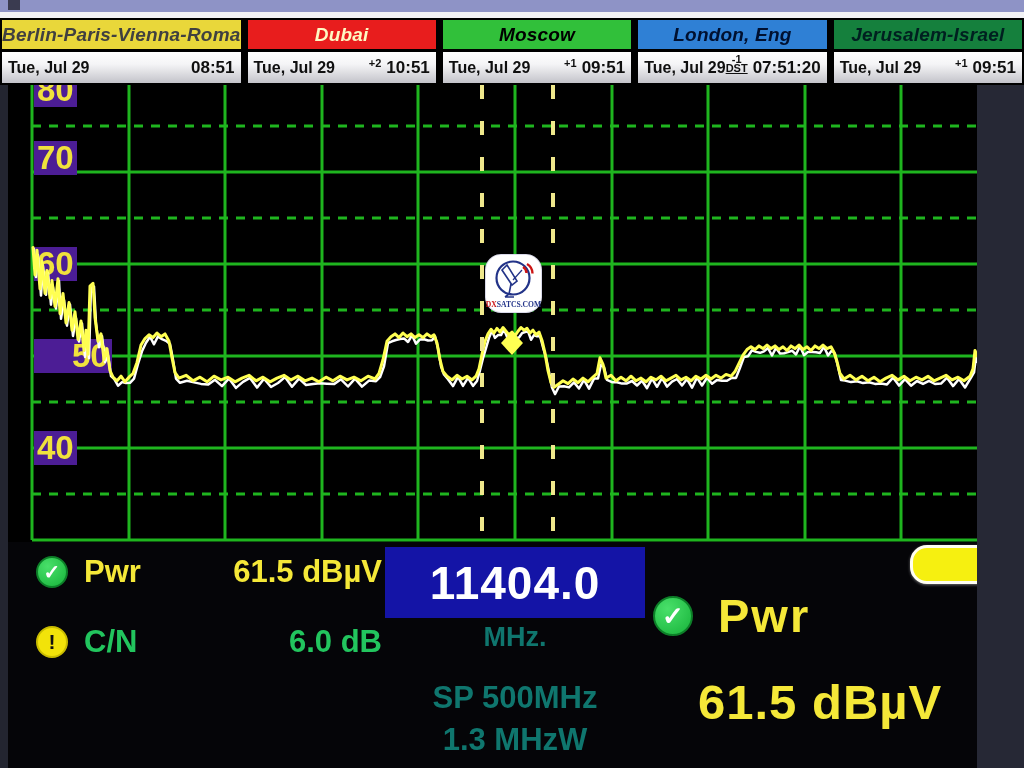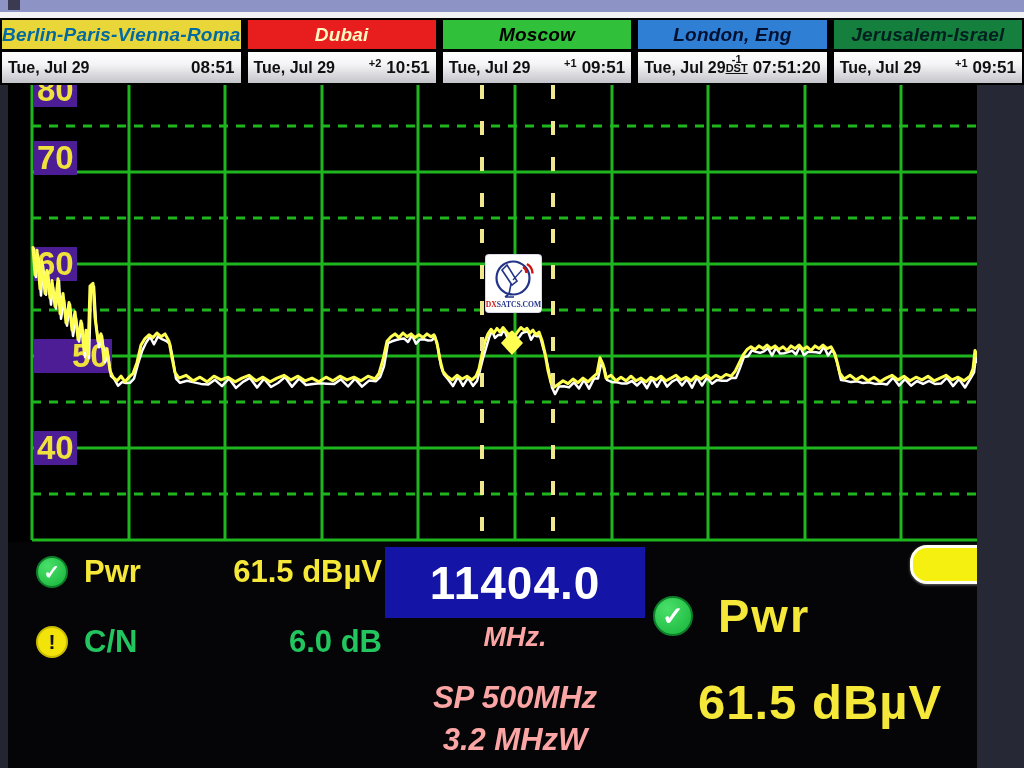--- a/index.html
+++ b/index.html
@@ -27,48 +27,48 @@
   
   #content{position:absolute;left:8px;top:85px;width:969px;height:683px;background:#050508;}
   #right-col{position:absolute;left:977px;top:85px;width:47px;height:683px;background:#262835;}
   
   #spectrum{position:absolute;left:0;top:0;width:969px;height:457px;overflow:hidden;background:#000;}
   #spectrum svg{position:absolute;left:0;top:0;}
   #grid-svg{z-index:1;} .ylab{position:absolute;z-index:2;background:#4c1d95;color:#f0e23c;
      font-size:33px;font-weight:bold;padding:0 3px;line-height:34px;}
   #trace-svg{z-index:3;}
   #logo{position:absolute;z-index:4;left:478px;top:170px;width:55px;height:57px;background:#fff;
-        border-radius:3px;box-shadow:0 0 0 1px #d8d8e8;}
+        border-radius:15px;box-shadow:0 0 0 1px #d8d8e8;}
   
   #bottom{position:absolute;left:0;top:457px;width:969px;height:226px;background:#050508;overflow:hidden;}
   .ic{position:absolute;border-radius:50%;display:flex;align-items:center;justify-content:center;font-weight:bold;}
   .ic-ok{background:radial-gradient(circle at 35% 30%,#49e06a,#17b33a);color:#fff;border:2px solid #0d7f28;}
   .ic-warn{background:#f2e30a;color:#111;border:2px solid #c9bc00;}
   .lbl-y{position:absolute;color:#f5e838;font-weight:bold;}
   .lbl-m{position:absolute;color:#22c55e;font-weight:bold;}
-  .lbl-w{position:absolute;color:#fca5a5;font-weight:bold;font-style:italic;}
+  .lbl-w{position:absolute;color:#0f766e;font-weight:bold;}
   #freq-box{position:absolute;left:377px;top:5px;width:260px;height:71px;background:#1414a6;
             display:flex;align-items:center;justify-content:center;}
   #freq-val{color:#fff;font-size:46px;font-weight:bold;letter-spacing:1px;}
   #pill-btn{position:absolute;left:902px;top:3px;width:78px;height:33px;background:#f6f010;
             border:3px solid #fffef2;border-radius:17px;box-shadow:0 1px 3px rgba(255,255,255,.4);}
 </style>
 </head>
 <body>
 
 <div id="page">
 
   <div id="top-strip">
     <div id="top-tab"></div>
   </div>
   <div id="white-strip"></div>
 
   <div id="clock-bar">
     <div class="clock">
-      <div class="city" style="background: rgb(233, 215, 58); color: #0369a1;">Berlin-Paris-Vienna-Roma</div>
+      <div class="city" style="background: rgb(233, 215, 58); color: #404040;">Berlin-Paris-Vienna-Roma</div>
       <div class="dt-row">
         <span class="date">Tue, Jul 29</span>
         <span class="dt-spacer"></span>
         <span class="off">
           <span class="off-num"></span>
           <span class="off-lbl"></span>
         </span>
         <span class="time">08:51</span>
       </div>
     </div>
@@ -187,21 +187,21 @@
 
       <div class="ic ic-warn" style="left:28px;top:84px;width:28px;height:28px;font-size:21px;">!</div>
       <span class="lbl-m" style="left:76px;top:82px;font-size:31px;">C/N</span>
       <span class="lbl-m" style="left:194px;top:82px;width:180px;text-align:right;font-size:31px;">6.0 dB</span>
 
       <div id="freq-box">
         <span id="freq-val">11404.0</span>
       </div>
       <span class="lbl-w" style="left:377px;top:80px;width:260px;text-align:center;font-size:27px;">MHz.</span>
       <span class="lbl-w" style="left:337px;top:138px;width:340px;text-align:center;font-size:31px;">SP 500MHz</span>
-      <span class="lbl-w" style="left:337px;top:180px;width:340px;text-align:center;font-size:31px;">3.2 MHzW</span>
+      <span class="lbl-w" style="left:337px;top:180px;width:340px;text-align:center;font-size:31px;">1.3 MHzW</span>
 
       <div id="pill-btn"></div>
 
       <div class="ic ic-ok" style="left:645px;top:54px;width:36px;height:36px;font-size:26px;">✓</div>
       <span class="lbl-y" style="left:710px;top:46px;font-size:47px;letter-spacing:2px;">Pwr</span>
       <span class="lbl-y" style="left:690px;top:132px;font-size:49px;letter-spacing:1px;white-space:nowrap;">61.5 dBµV</span>
     </div>
 
   </div>
 </div>

